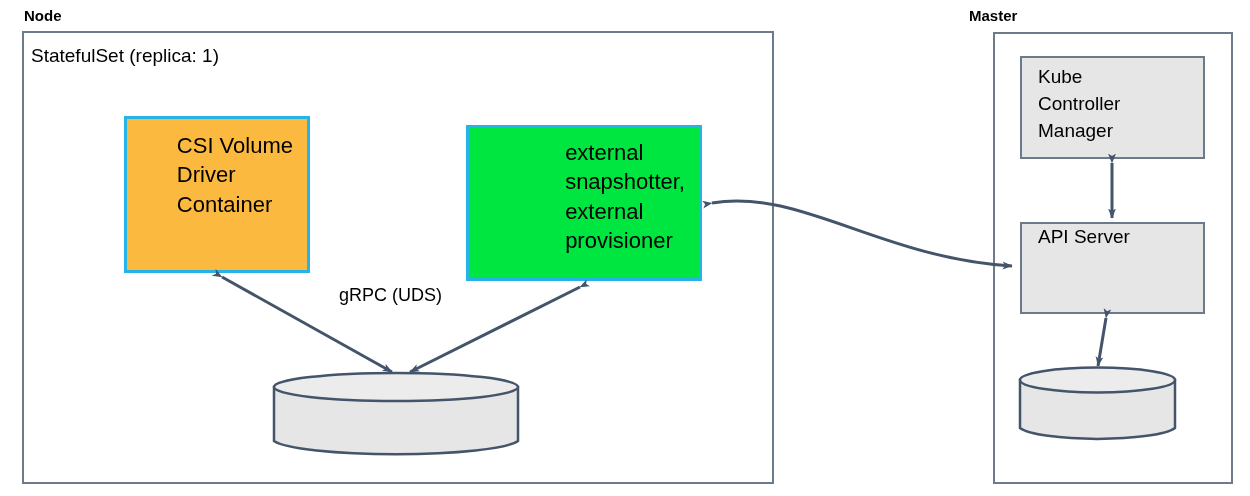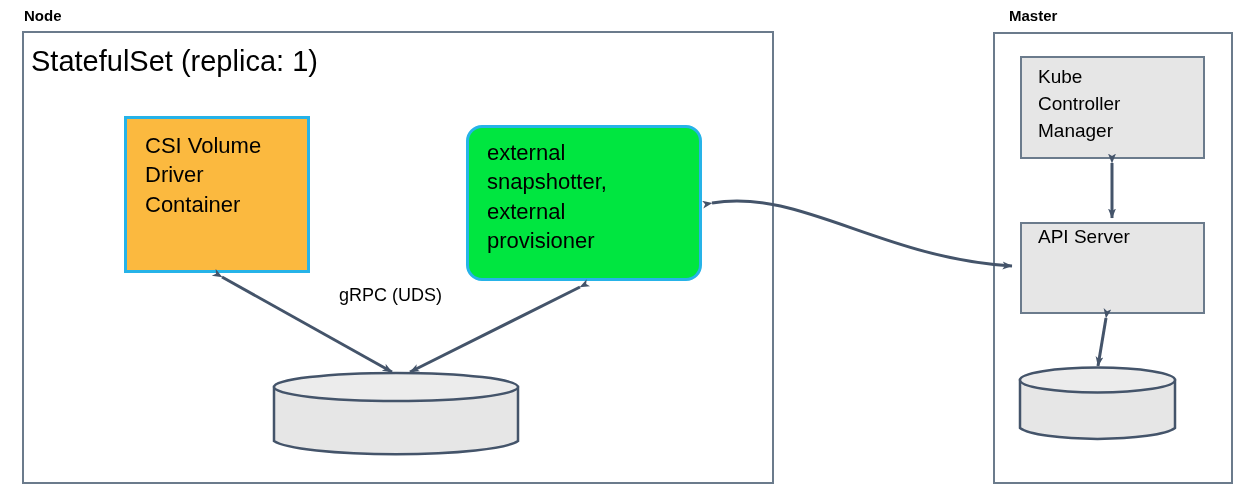--- a/index.html
+++ b/index.html
@@ -18,67 +18,67 @@
   
   .group-label {
     position: absolute;
     font-weight: bold;
     font-size: 15px;
     color: #000000;
     line-height: 1;
     white-space: nowrap;
   }
   #node-label  { left: 24px;  top: 8px; }
-  #master-label{ left: 1009px; top: 8px; }
+  #master-label{ left: 969px; top: 8px; }
 
   
   .group-box {
     position: absolute;
     border: 2px solid #6b7b8c;
     background: #ffffff;
     box-sizing: border-box;
   }
   #node-box   { left: 22px;  top: 31px; width: 752px; height: 453px; }
   #master-box { left: 993px; top: 32px; width: 240px; height: 452px; }
 
   
   #statefulset-title {
     position: absolute;
     left: 31px;
     top: 46px;
-    font-size: 29px;
+    font-size: 19px;
     color: #000000;
     white-space: nowrap;
     line-height: 1.1;
   }
 
   
   .node-card {
     position: absolute;
     border: 3px solid #26b3e8;
     box-sizing: border-box;
     display: flex;
     align-items: flex-start;
     padding: 12px 14px 0 18px;
+    justify-content: flex-end;
   }
   .node-card .card-text {
     font-size: 22px;
     line-height: 1.33;
     color: #000000;
     white-space: pre-line;
   }
   #csi-driver-box {
     left: 124px; top: 116px; width: 186px; height: 157px;
     background: #fbb93f;
   }
   #external-box {
     left: 466px; top: 125px; width: 236px; height: 156px;
     background: #00e640;
     padding-top: 10px;
-    border-radius: 16px;
   }
 
   
   .master-card {
     position: absolute;
     border: 2px solid #6b7b8c;
     background: #e6e6e6;
     box-sizing: border-box;
     display: flex;
     align-items: flex-start;

